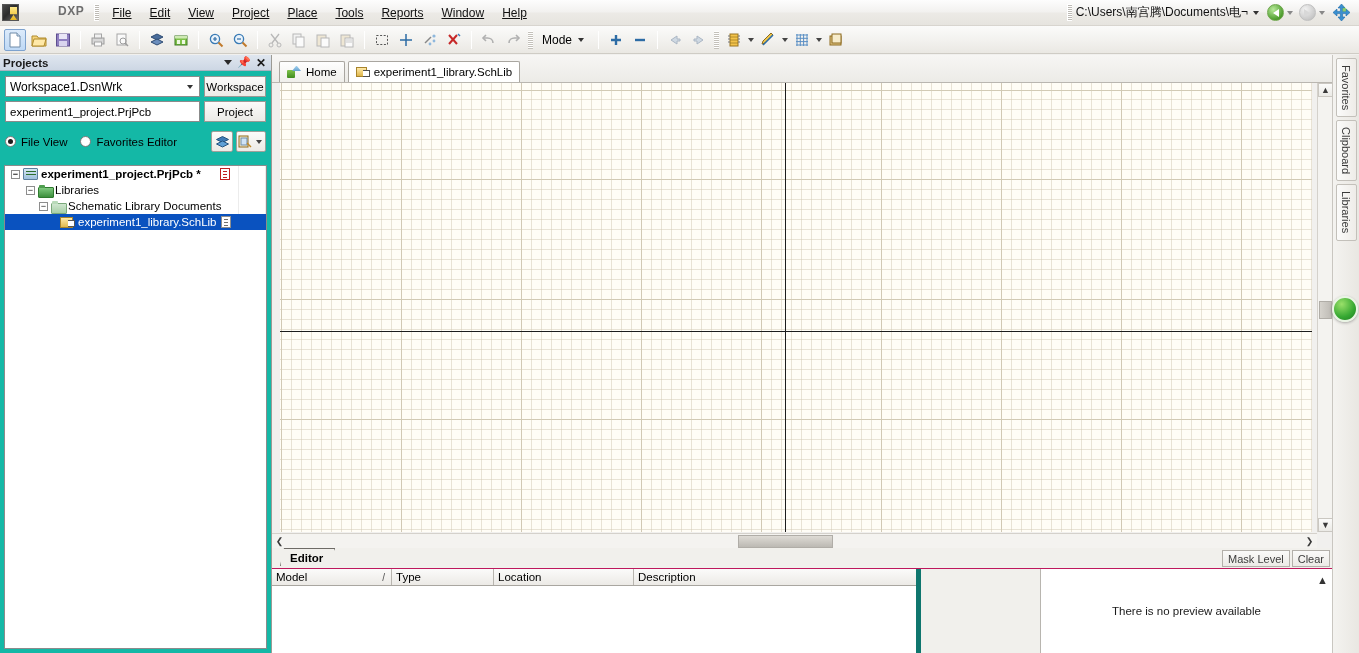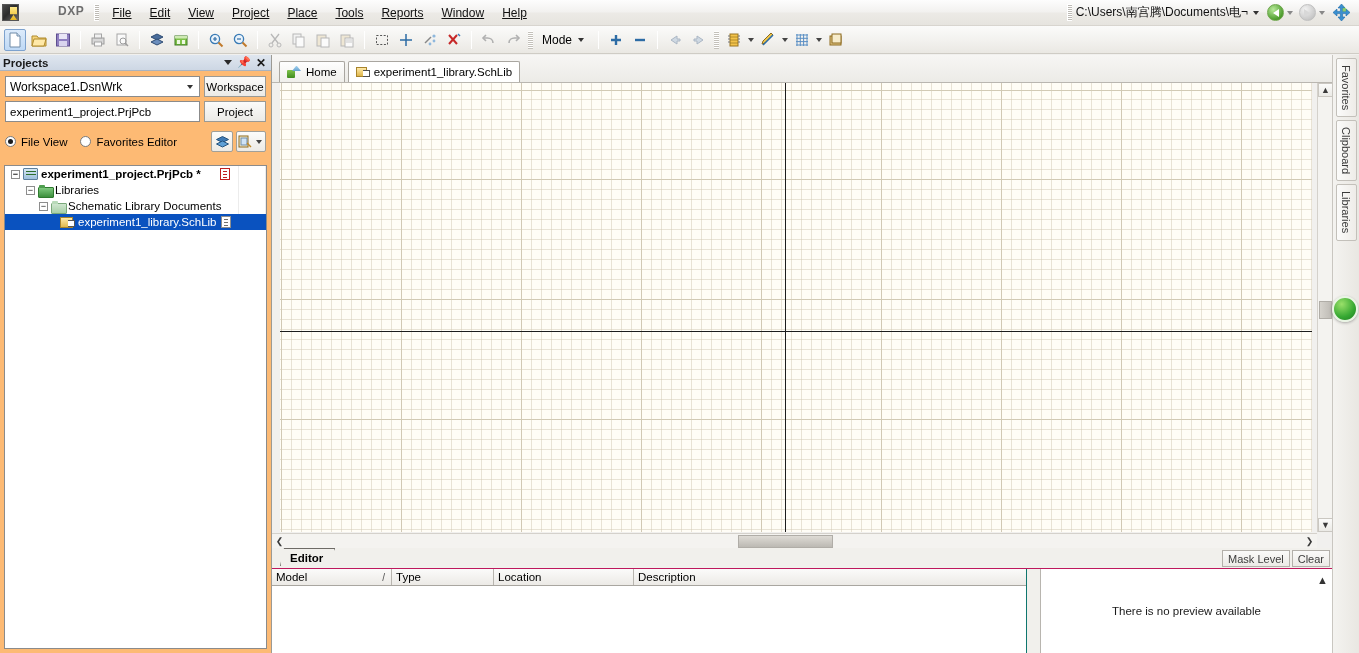--- a/index.html
+++ b/index.html
@@ -56,21 +56,21 @@
   .tb-sep { width:1px; height:18px; margin:0 5px; background:#cecbc4; border-right:1px solid #fff; }
   .tb-grip { width:5px;height:18px;margin:0 3px;
     background-image: repeating-linear-gradient(180deg,#fff 0 1px,#c4c1ba 1px 2px); }
   .tb-mode { font-size:12px; padding:2px 4px 2px 6px; display:flex;align-items:center; }
   .tb-mode .tri { border-top-color:#333; margin-left:6px;}
   .dropdown-tri { width:0;height:0;border-left:3px solid transparent;border-right:3px solid transparent;border-top:4px solid #444; margin-left:2px;margin-right:2px;}
 
   
   .panel {
     position:absolute; left:0; top:55px; width:272px; height:598px;
-    background:#fdba74; border-right:1px solid #9c9a94;
+    background:#14b8a6; border-right:1px solid #9c9a94;
   }
   .panel-title {
     height:16px; background: linear-gradient(180deg,#dfe6ef 0%, #cdd7e4 100%);
     display:flex; align-items:center; padding:0 3px;
     border-bottom:1px solid #a9b3c0;
   }
   .panel-title .t { font-weight:bold; font-size:11.5px; color:#1a1a1a; }
   .panel-title .sp { margin-left:auto; display:flex; align-items:center; gap:5px; padding-right:2px;}
   .pt-tri { width:0;height:0;border-left:4px solid transparent;border-right:4px solid transparent;border-top:5px solid #2b2b2b; }
   .pt-pin { font-size:11px; color:#1b4a8a; font-weight:bold; }
@@ -192,21 +192,21 @@
     border-bottom:1px solid #be185d; position:relative; }
   .etab { height:18px; padding:0 11px 0 9px; font-size:11.5px; font-weight:bold;
     background:#f1f0ec; border-left:1px solid #6e6b66; border-top:1px solid #6e6b66;
     border-right:1px solid #6e6b66; display:flex;align-items:center;
     transform: skewX(0deg); clip-path: polygon(4px 0, 100% 0, calc(100% - 8px) 100%, 0 100%); }
   .mask-area { position:absolute; right:2px; bottom:1px; display:flex; gap:2px; }
   .mask-btn { height:17px; padding:0 5px; font-size:11px; color:#3c3c3c;
     background:linear-gradient(180deg,#fafaf9,#eceae6); border:1px solid #b3b0aa;
     display:flex;align-items:center; }
   .grid-area { position:absolute; left:0; top:21px; right:0; bottom:0; display:flex; }
-  .grid-left { position:relative; width:755px; background:#eab308; border-right:1px solid #0f766e; }
+  .grid-left { position:relative; width:649px; background:#eab308; border-right:5px solid #0f766e; }
   .grid-hdr { display:flex; height:17px; background:linear-gradient(180deg,#fbfbfa,#eceae6); border-bottom:1px solid #a9a6a0;}
   .gh { display:flex; align-items:center; padding-left:4px; font-size:11.5px;
     border-right:1px solid #b8b5af; position:relative; }
   .gh .sortarrow { position:absolute; right:6px; top:3px; font-size:10px; color:#555; }
   .grid-body { position:absolute; left:0; right:0; top:17px; bottom:0; background:#fff; }
   .preview { position:absolute; right:0; top:0; bottom:0; width:292px; background:#fff;
     border-left:1px solid #b8b5af; display:flex; align-items:center; justify-content:center; }
   .preview-txt { font-size:11.5px; color:#1a1a1a; }
   .mini-up { position:absolute; right:4px; top:5px; font-size:11px; color:#333; }
   svg { display:block; }

